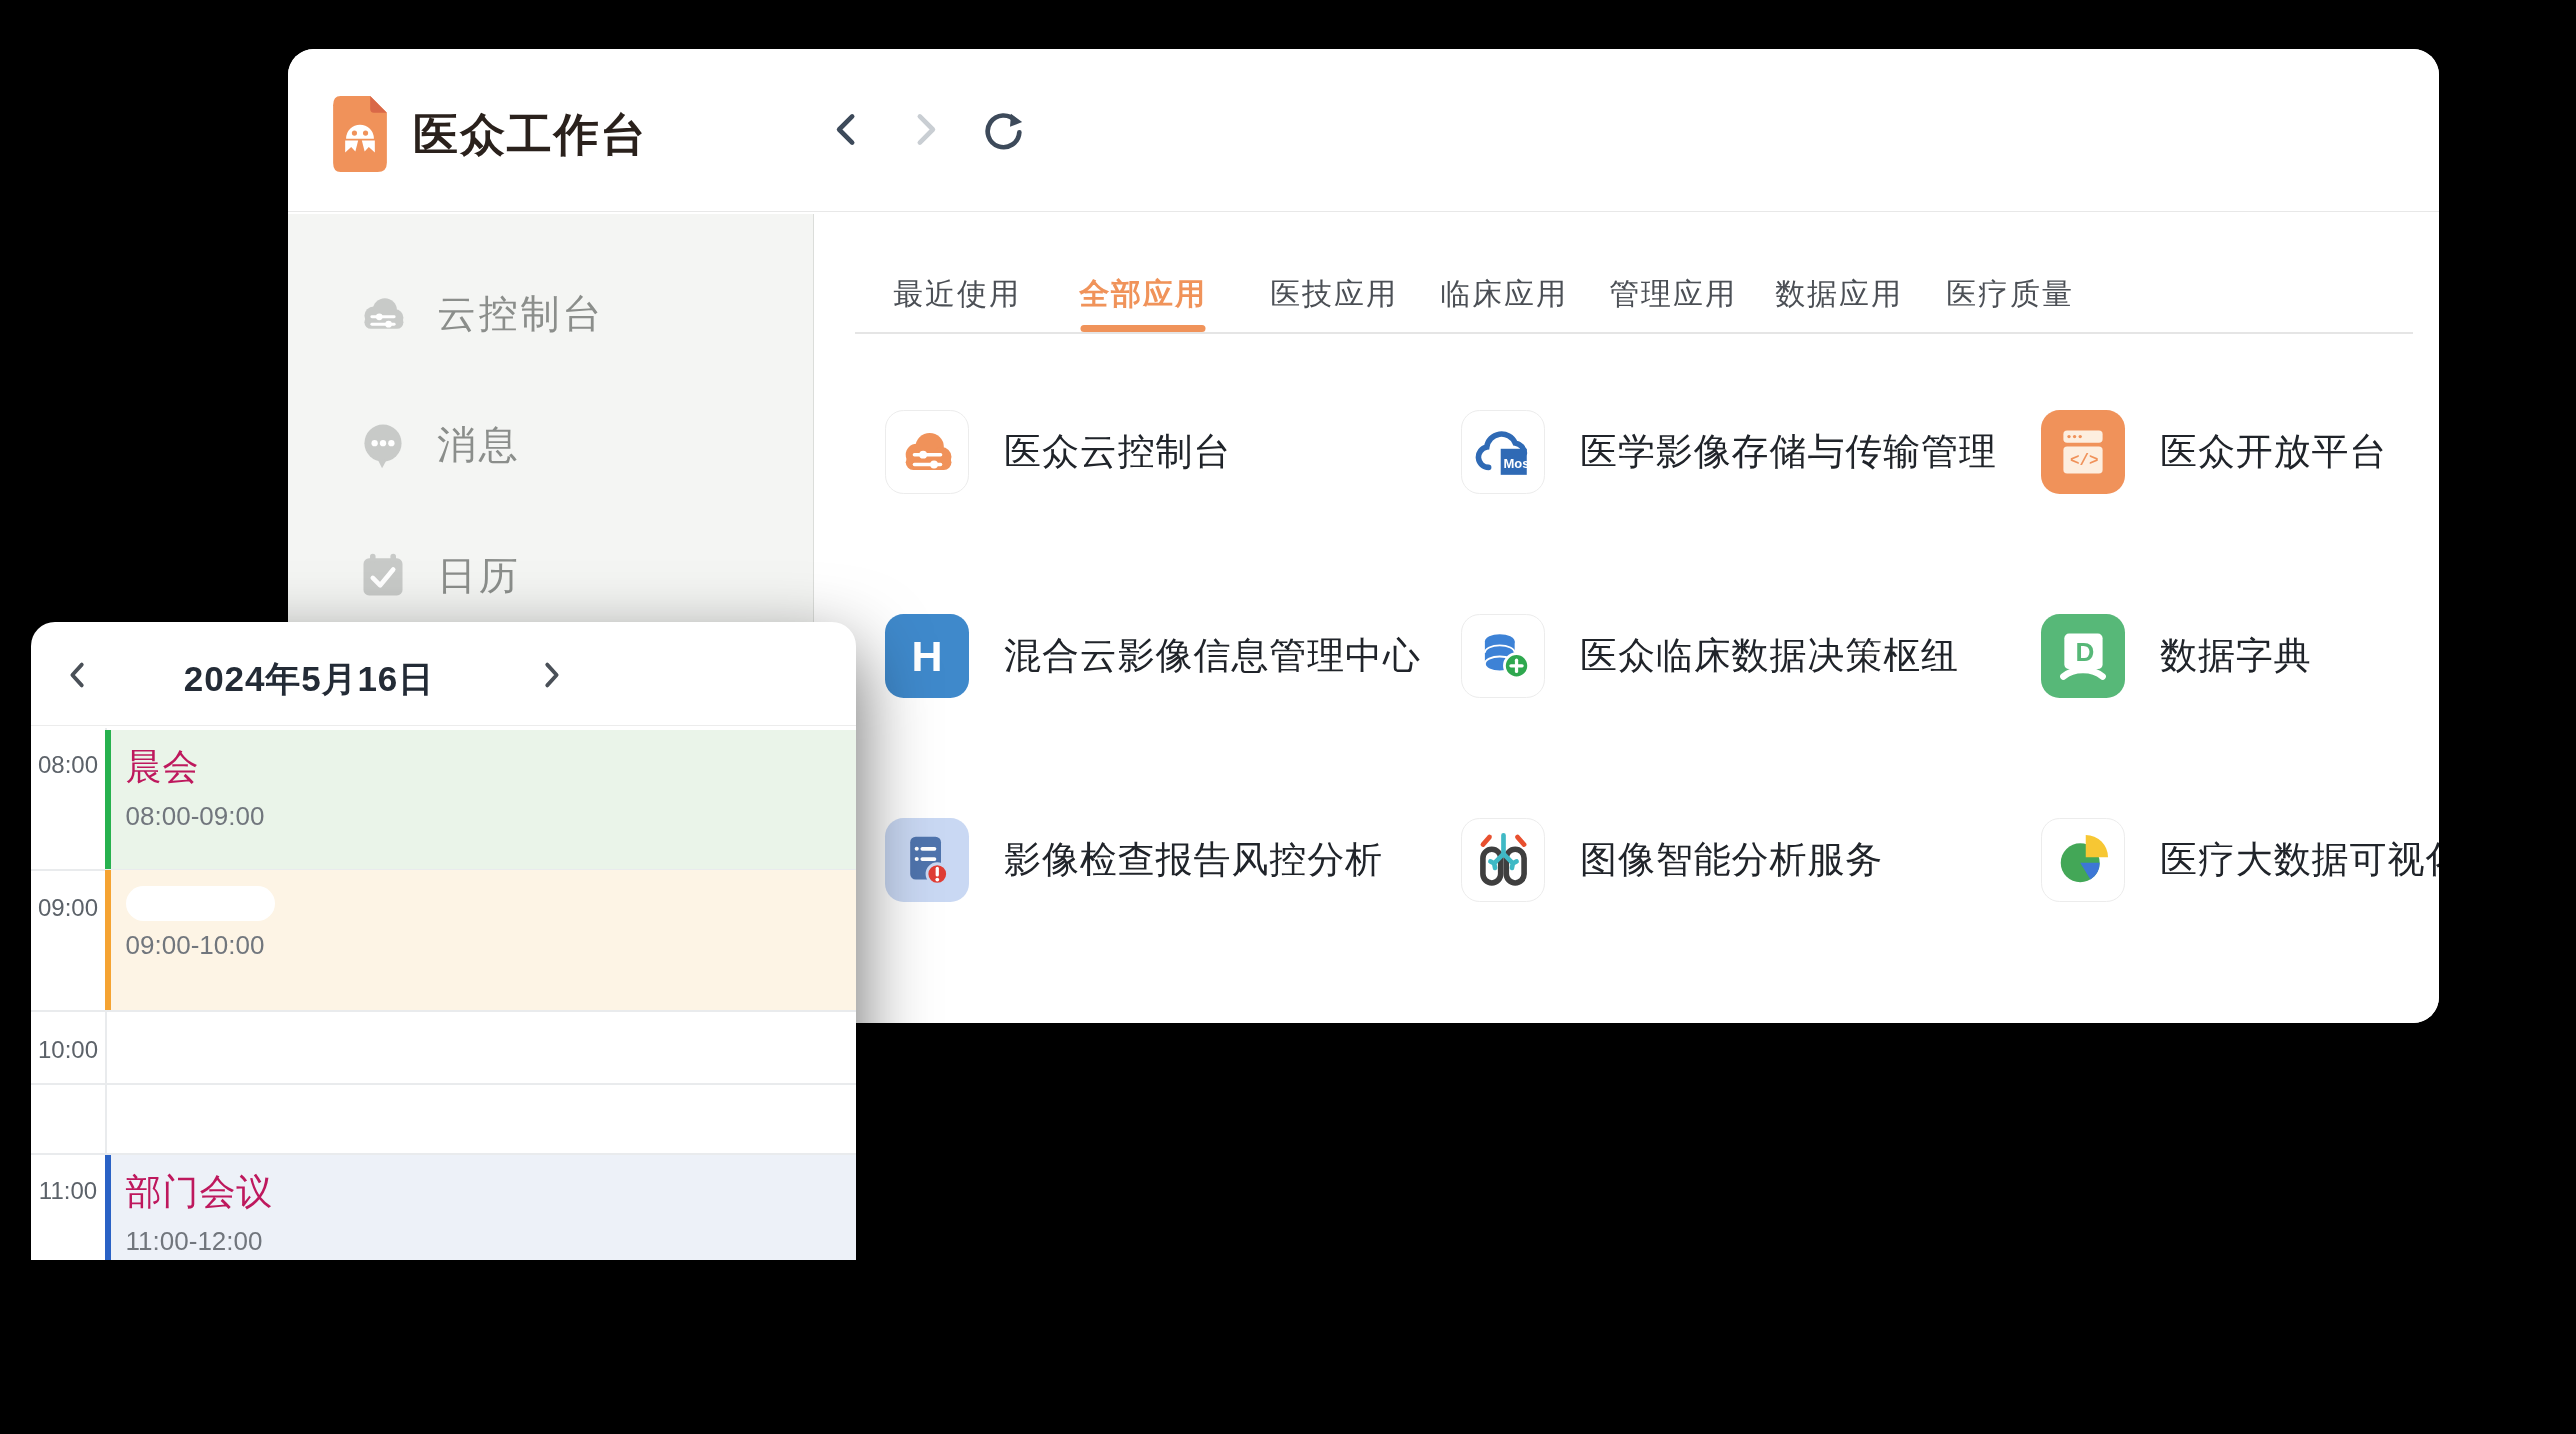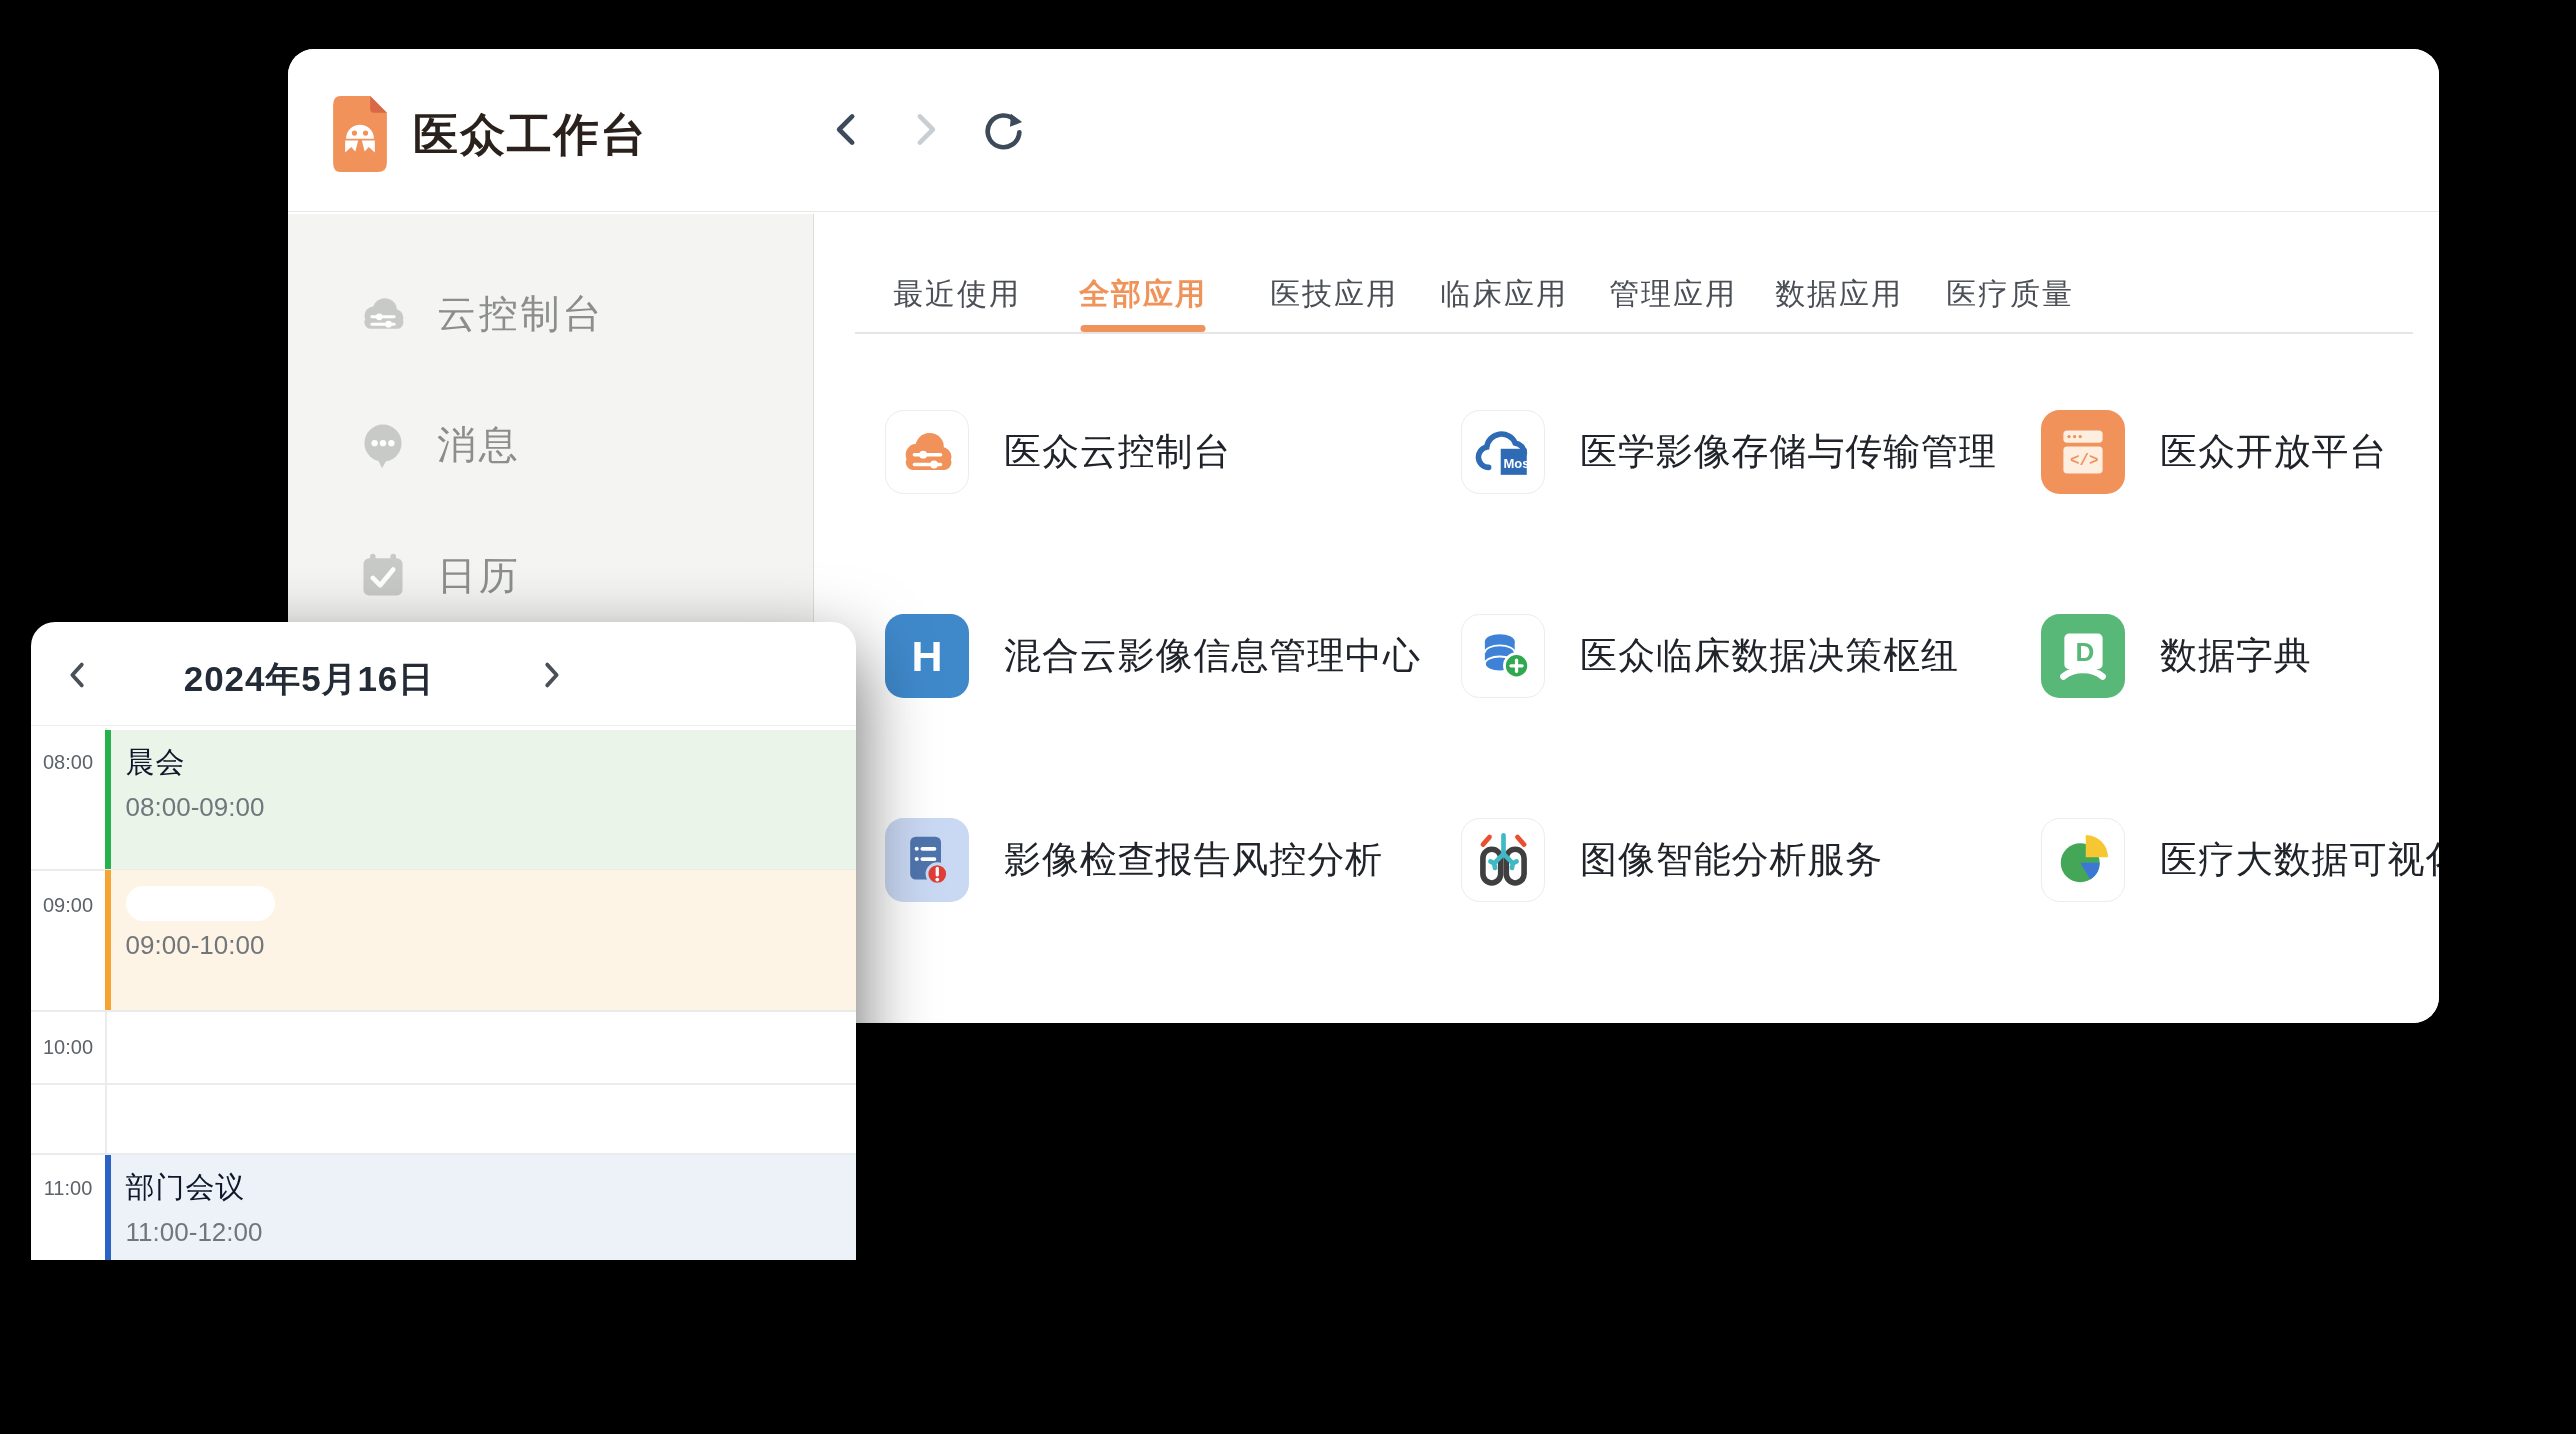--- a/index.html
+++ b/index.html
@@ -49,25 +49,25 @@
   .cal-panel { position:absolute; left:31px; top:622px; width:825px; height:742px; background:#fff;
                border-radius:24px; box-shadow:0 28px 74px rgba(0,0,0,.6); z-index:10; overflow:hidden; }
   .cal-header { position:absolute; left:0; top:0; width:100%; height:104px; border-bottom:1.9px solid #ECECEC; }
   .cal-nav { position:absolute; top:36px; width:34px; height:34px; cursor:pointer; }
   .cal-prev { left:30px; } .cal-next { left:503px; }
   .cal-date { position:absolute; top:34px; left:278px; transform:translateX(-50%); font-size:35px;
               font-weight:600; color:#232B36; white-space:nowrap; letter-spacing:0.9px; }
   .cal-body { position:absolute; left:0; top:106px; width:100%; height:636px; background:#fff; }
   .cal-vline { position:absolute; left:74px; top:0; width:1.9px; height:100%; background:#E9EBED; }
   .cal-hline { position:absolute; left:0; right:0; height:1.9px; background:#E9EBED; }
-  .cal-time { position:absolute; left:0; width:74px; text-align:center; font-size:20px; color:#5C6269; }
+  .cal-time { position:absolute; left:0; width:74px; text-align:center; font-size:24px; color:#5C6269; }
   .cal-event { position:absolute; left:74px; right:0; cursor:pointer; }
   .cal-event .bar { position:absolute; left:0; top:0; width:5.6px; height:100%; }
   .cal-event .ev-content { position:absolute; left:5.6px; right:0; top:0; bottom:0; padding:13px 0 0 15px; }
-  .ev-title { font-size:29px; color:#0f172a; font-weight:500; letter-spacing:0.9px; }
+  .ev-title { font-size:36px; color:#be185d; font-weight:500; letter-spacing:0.9px; }
   .ev-time  { font-size:26px; color:#71767D; margin-top:9.3px; }
   .ev-pill  { width:149px; height:35px; border-radius:17.7px; background:#fff; margin-top:2.8px; }
 </style>
 </head>
 <body>
 
 <div id="canvas">
 
   <div class="window">
 

